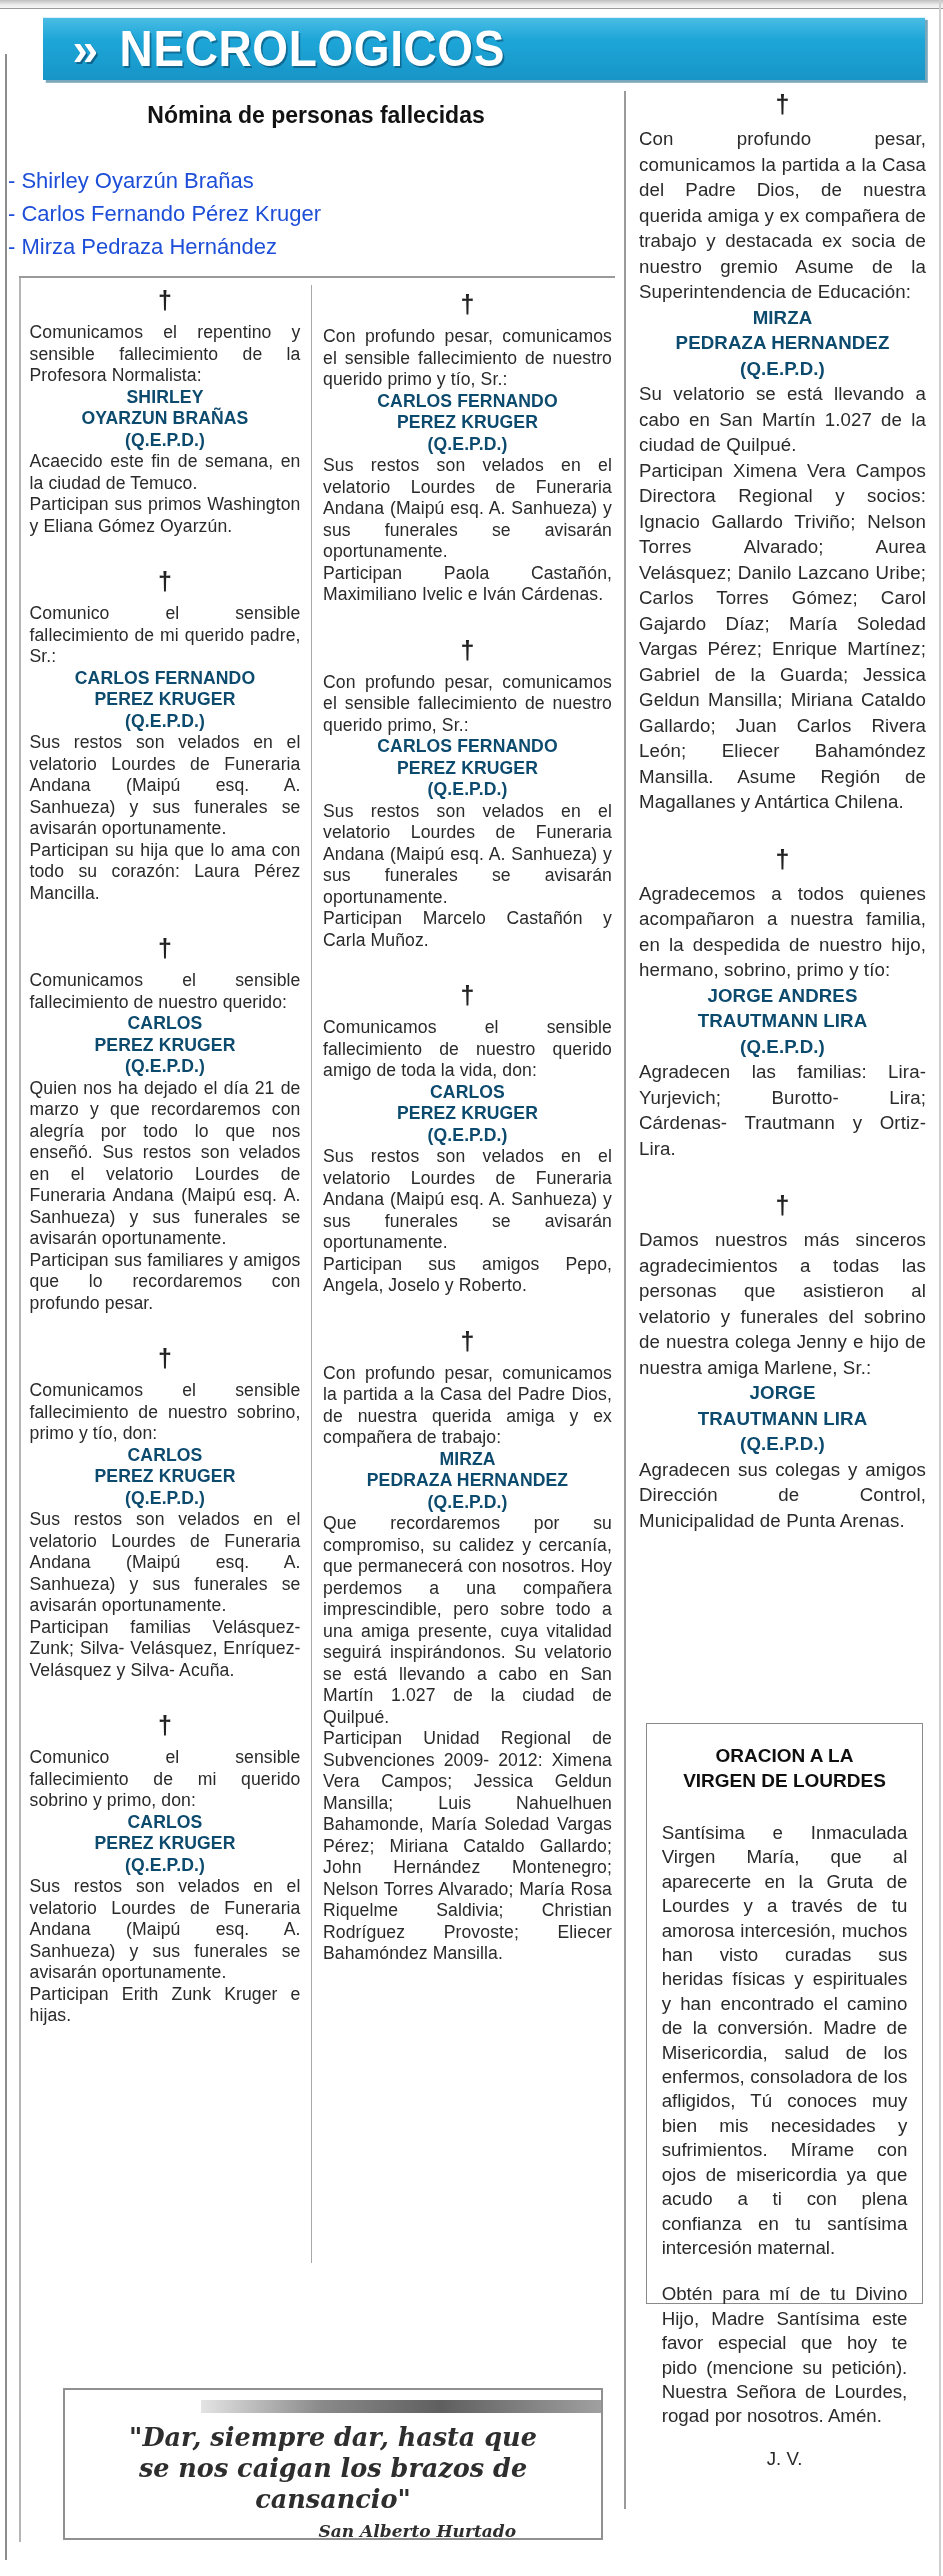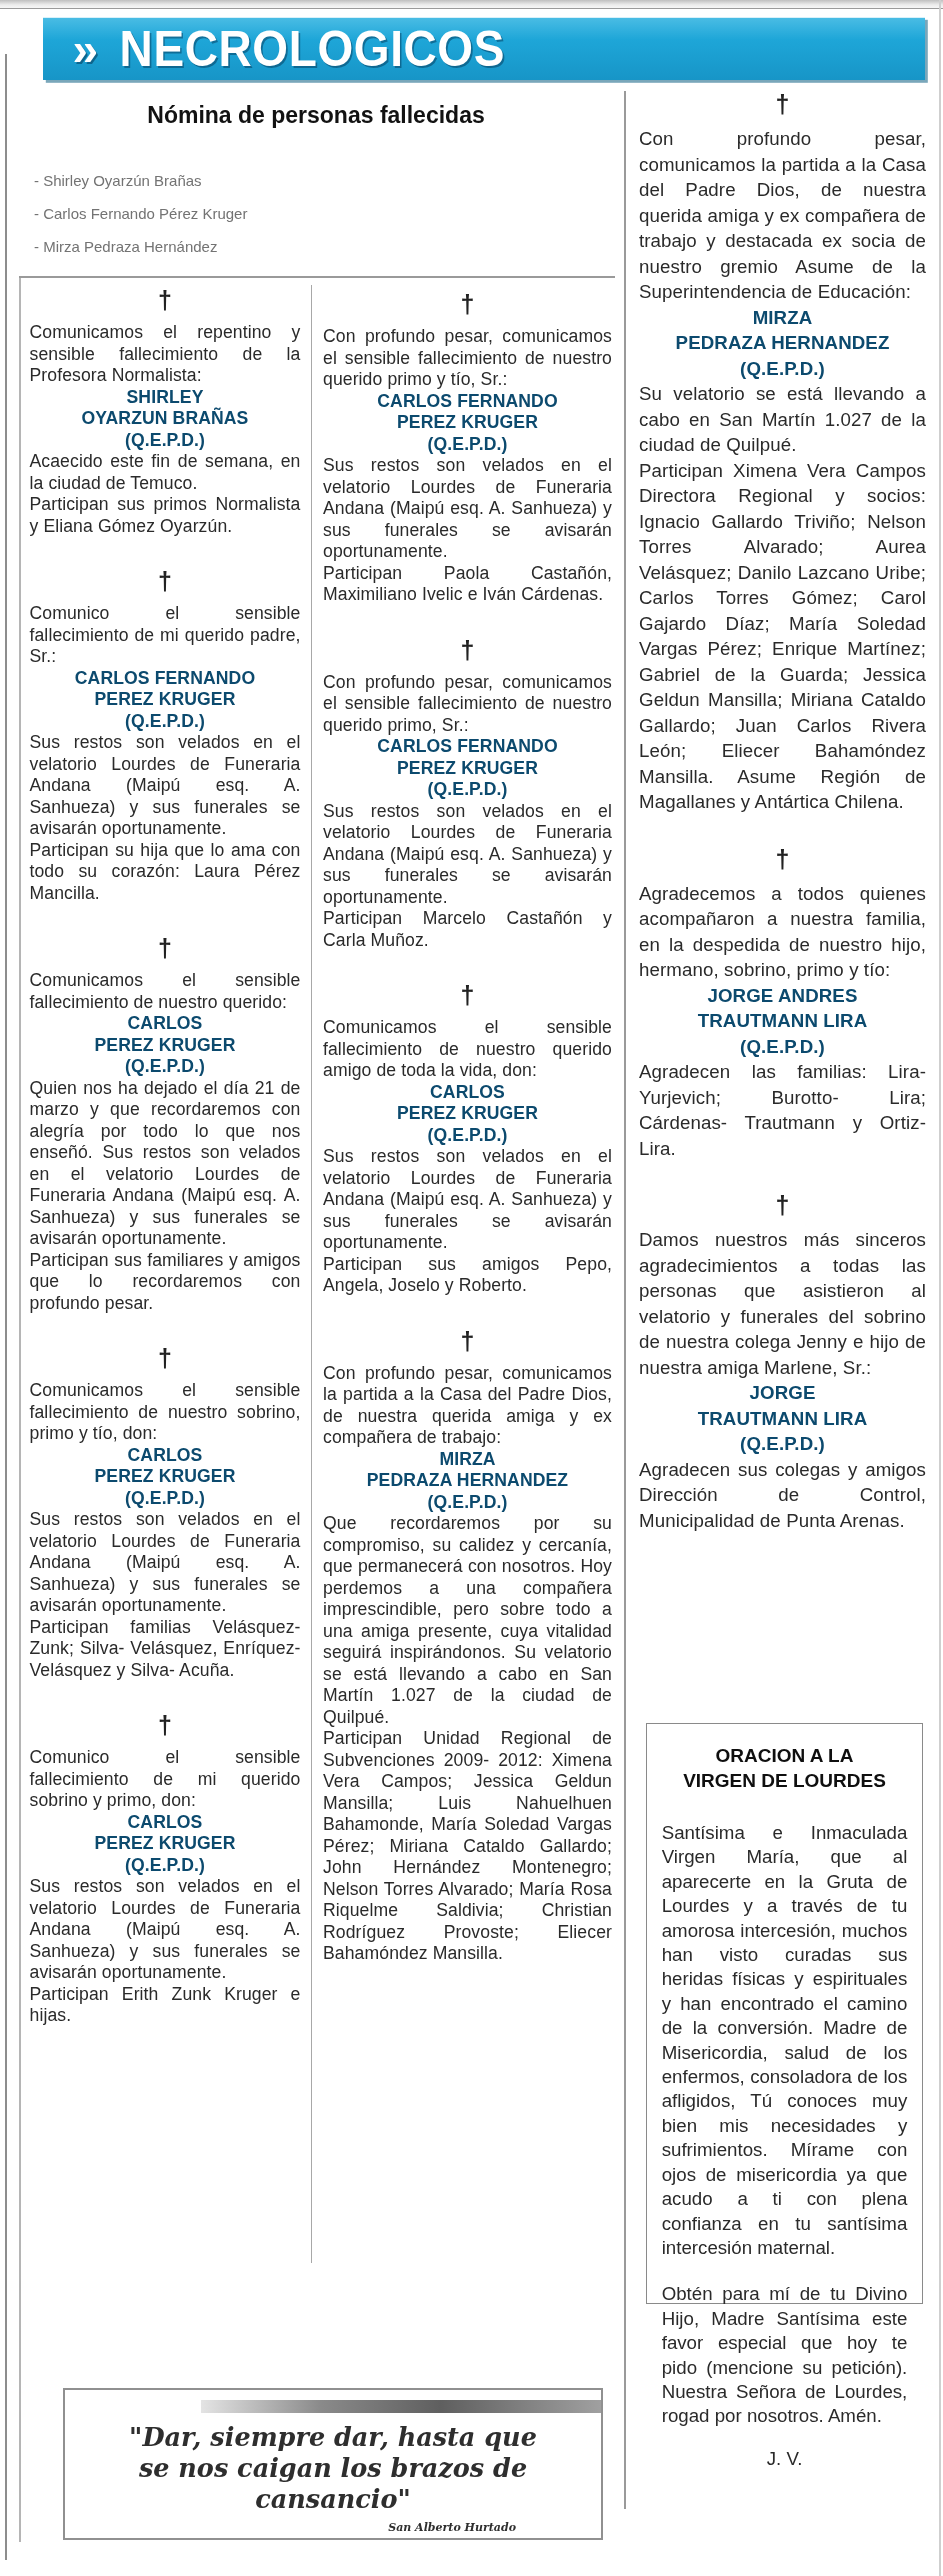--- a/index.html
+++ b/index.html
@@ -18,22 +18,22 @@
           display:flex;align-items:center;}
   .banner .chev{font-size:46px;font-weight:bold;color:#ffffff;margin-left:29.5px;line-height:1;
                 text-shadow:1.7px 1.7px 0 rgba(0,45,75,0.5);}
   .banner .title{font-size:46px;font-weight:bold;color:#ffffff;letter-spacing:0.6px;margin-left:21.5px;
                  line-height:1;transform:scaleY(1.08);transform-origin:center;
                  text-shadow:1.7px 1.7px 0 rgba(0,45,75,0.45);}
 
   
   .roster-title{position:absolute;left:17px;top:102px;width:598px;text-align:center;
                 font-size:23px;font-weight:bold;color:#121212;}
-  .roster-list{position:absolute;left:34px;top:164px;width:573px;font-size:15px;
-               line-height:33px;color:#737373;}
+  .roster-list{position:absolute;left:8px;top:164px;width:573px;font-size:22px;
+               line-height:33px;color:#1d4ed8;}
 
   
   .line{position:absolute;background:#9a9a9a;}
 
   
   .obit-col{position:absolute;font-size:17.6px;line-height:21.5px;letter-spacing:0.1px;}
   .obit-col.c3{font-size:18.7px;line-height:25.5px;}
   .obit{margin-bottom:32px;}
   .obit-cross{text-align:center;font-size:25px;font-weight:bold;color:#222;line-height:1;
               margin:2.3px 0 9px 0;}
@@ -41,21 +41,21 @@
   .obit-name{text-align:center;font-weight:bold;color:#0c4a6e;}
 
   
   .quote-box{position:absolute;left:63px;top:2388px;width:540px;height:152px;
              border:2.3px solid #909090;background:#fff;box-sizing:border-box;}
   .quote-bar{margin:10.2px 0 9px 136px;height:12.5px;
              background:linear-gradient(90deg,#e4e4e4 0%,#8a8a8a 30%,#5f5f5f 60%,#a0a0a0 100%);}
   .quote-line{font-family:"DejaVu Serif",serif;font-style:italic;font-weight:bold;
               font-size:25.5px;line-height:31px;text-align:center;color:#2e2e2e;}
   .quote-author{font-family:"DejaVu Serif",serif;font-style:italic;font-weight:bold;
-                font-size:11px;color:#2e2e2e;margin:6.8px 85px 0 auto;width:fit-content;}
+                font-size:17px;color:#2e2e2e;margin:6.8px 85px 0 auto;width:fit-content;}
 
   
   .prayer-box{position:absolute;left:646px;top:1723px;width:277px;height:581px;
               border:1.7px solid #8a8a8a;background:#fff;box-sizing:border-box;
               padding:19px 14.7px 0 14.7px;}
   .prayer-title{text-align:center;font-size:19px;font-weight:bold;color:#0f0f0f;line-height:25px;}
   .prayer-para{font-size:18.7px;line-height:24.4px;text-align:justify;margin-top:28px;color:#2a2a2a;}
   .prayer-para.p2{margin-top:22px;}
   .prayer-sig{text-align:center;font-size:18.7px;margin-top:19px;color:#2a2a2a;}
 </style>
@@ -89,21 +89,21 @@
       <div class="obit">
     <div class="obit-cross">†</div>
     <div class="obit-para">Comunicamos el repentino y sensible fallecimiento de la Profesora Normalista:</div>
     <div>
           <div class="obit-name">SHIRLEY</div>
           <div class="obit-name">OYARZUN BRAÑAS</div>
           <div class="obit-name">(Q.E.P.D.)</div>
         </div>
     <div>
           <div class="obit-para">Acaecido este fin de semana, en la ciudad de Temuco.</div>
-          <div class="obit-para">Participan sus primos Normalista y Eliana Gómez Oyarzún.</div>
+          <div class="obit-para">Participan sus primos Washington y Eliana Gómez Oyarzún.</div>
         </div>
   </div>
       <div class="obit">
     <div class="obit-cross">†</div>
     <div class="obit-para">Comunico el sensible fallecimiento de mi querido padre, Sr.:</div>
     <div>
           <div class="obit-name">CARLOS FERNANDO</div>
           <div class="obit-name">PEREZ KRUGER</div>
           <div class="obit-name">(Q.E.P.D.)</div>
         </div>

